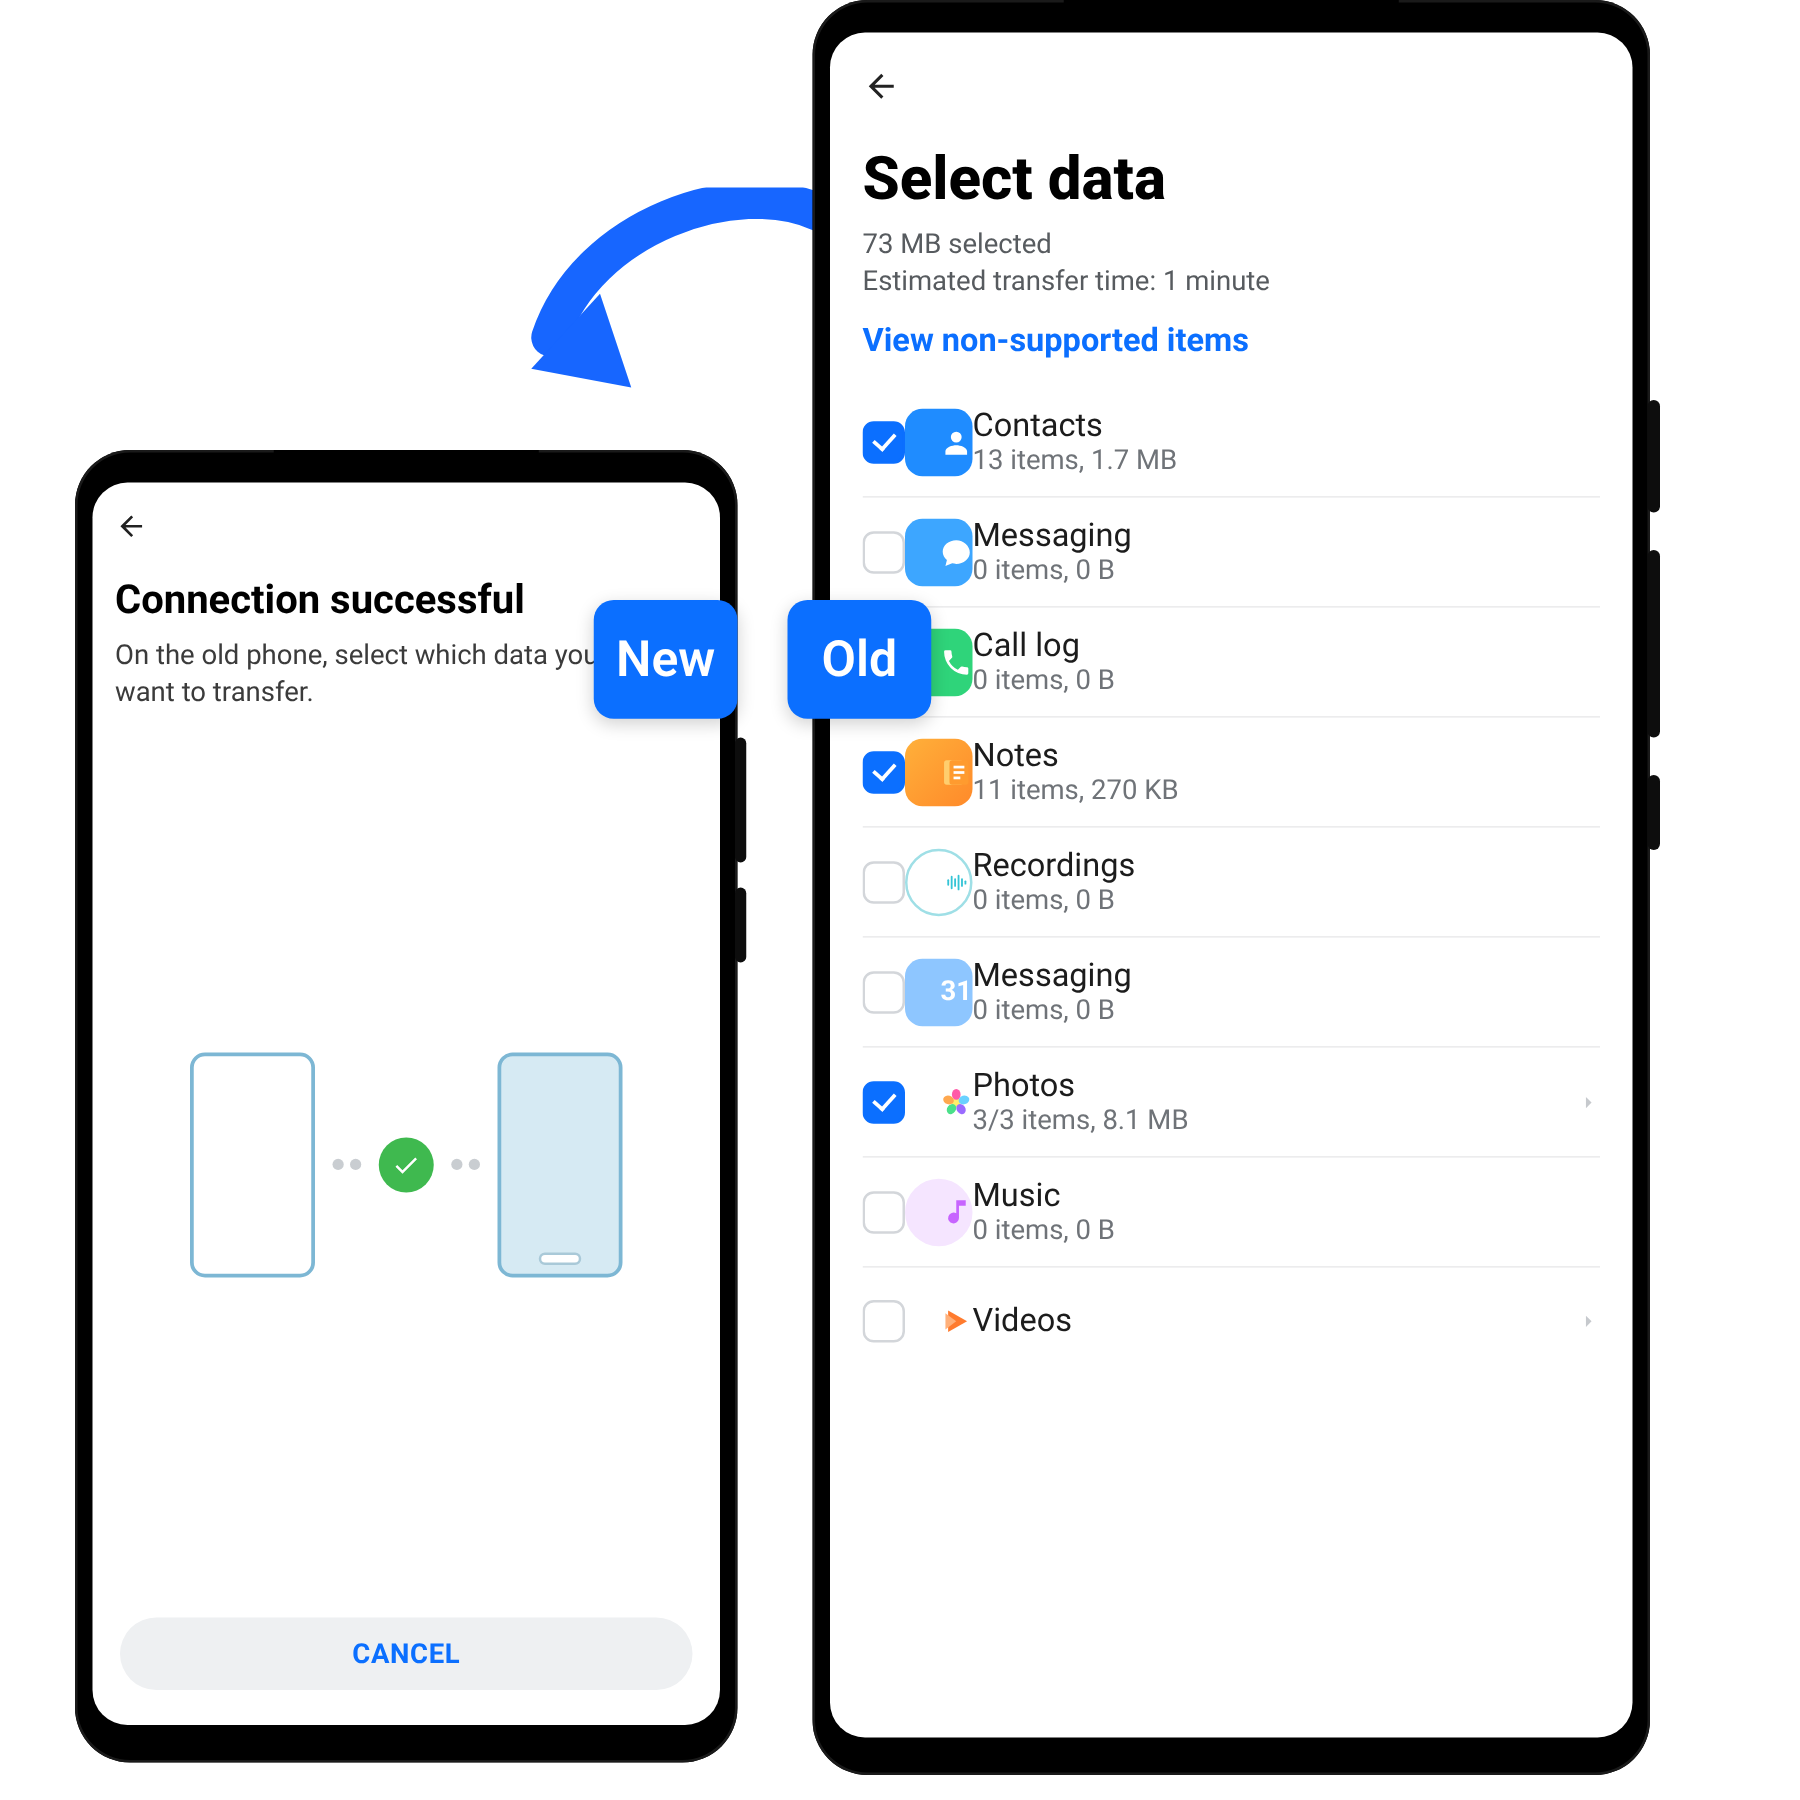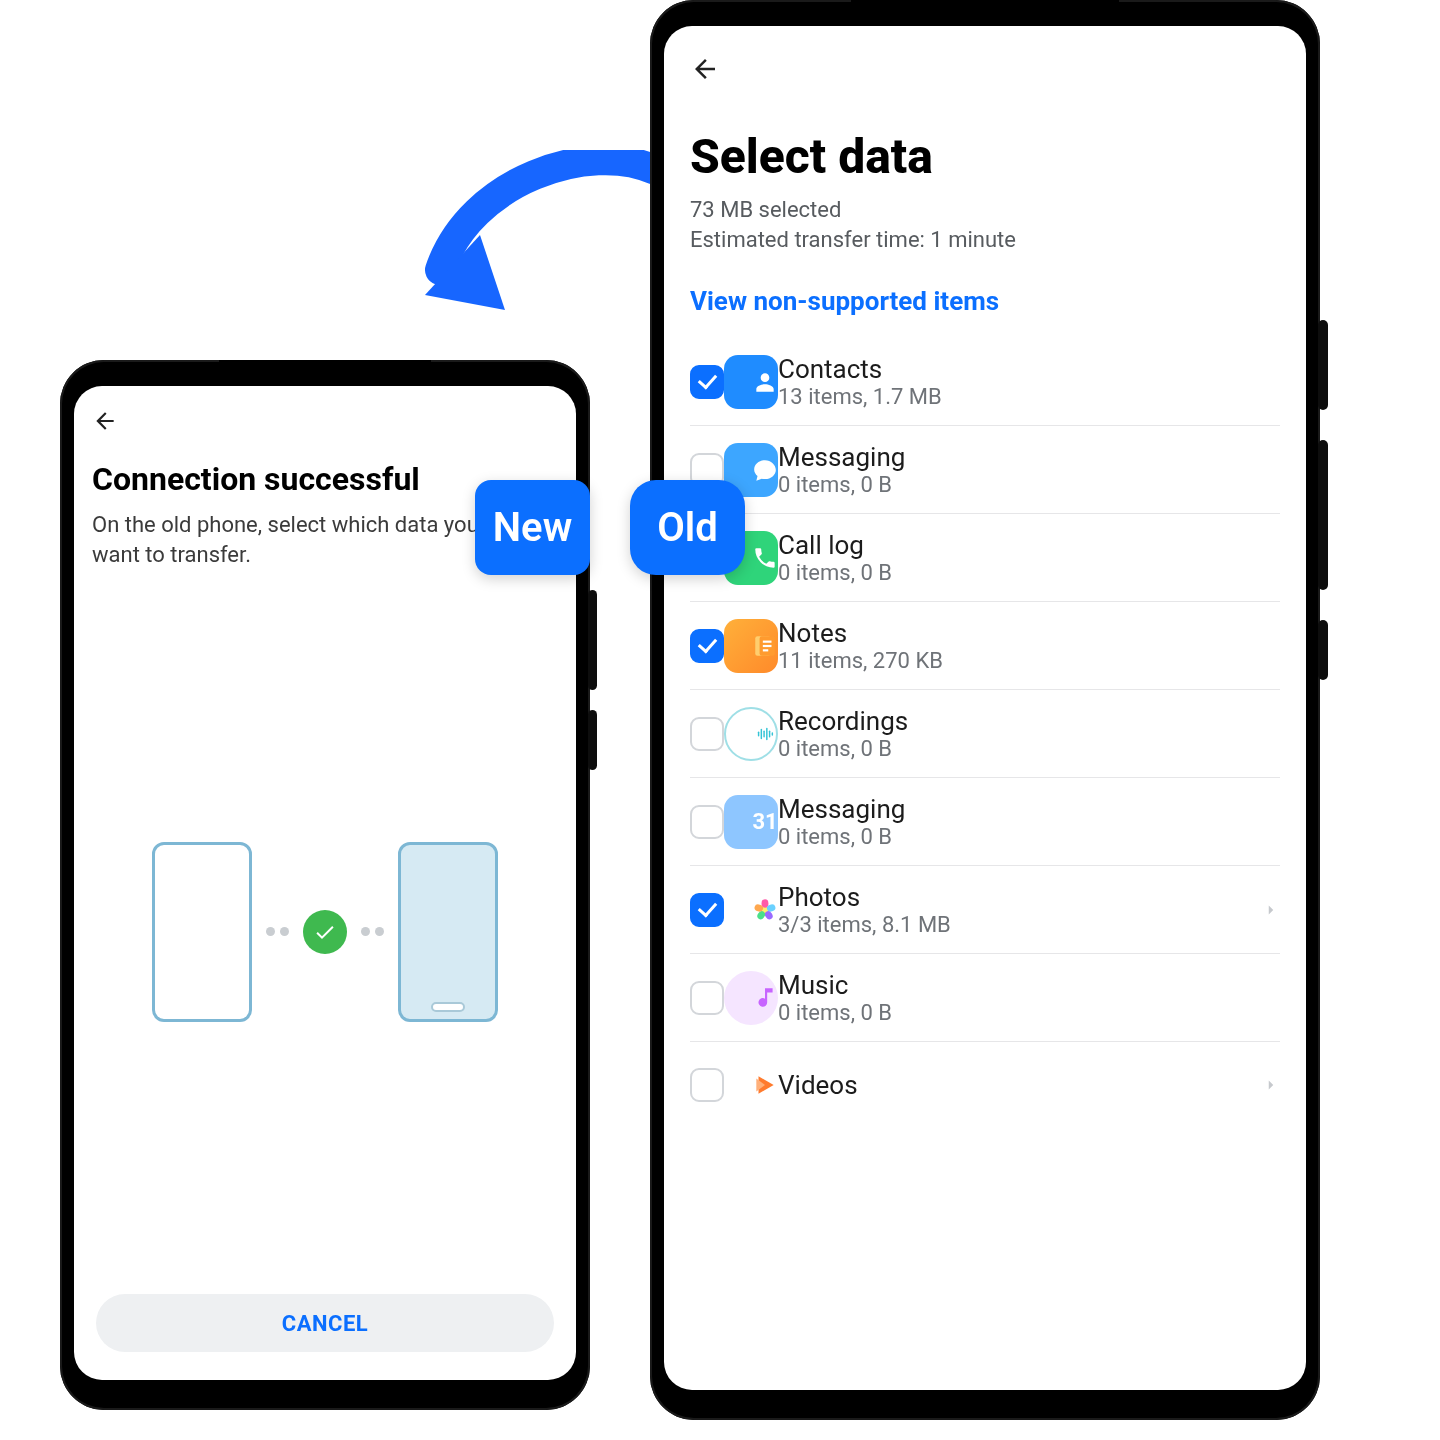--- a/index.html
+++ b/index.html
@@ -62,23 +62,23 @@
   .mini.filled{background:#d6eaf3;border-color:#7db7d4;}
   .mini.filled .home{position:absolute;left:50%;bottom:7px;transform:translateX(-50%);width:34px;height:10px;background:#fff;border-radius:6px;border:2px solid #a9c9d8;}
   .dots{display:flex;align-items:center;gap:5px;}
   .dot{width:9px;height:9px;border-radius:50%;background:#c9cdd1;}
   .ok{width:44px;height:44px;border-radius:50%;background:var(--green);display:flex;align-items:center;justify-content:center;color:#fff;font-size:24px;font-weight:700;}
   .L-bottom{padding:0 22px 28px 22px;}
   .cancel{height:58px;border-radius:30px;background:#eef0f2;color:var(--blue);display:flex;align-items:center;justify-content:center;font-weight:700;font-size:22px;letter-spacing:.5px;cursor:pointer;}
   
   .R-wrap{padding:28px 26px 0 26px;display:flex;flex-direction:column;flex:1;min-height:0;}
   .R-back{font-size:32px;color:#222;cursor:pointer;}
-  .R-title{font-size:48px;font-weight:800;color:#000;margin-top:44px;}
+  .R-title{font-size:48px;font-weight:800;color:#000;margin-top:30px;}
   .R-info{font-size:22px;color:#575b5f;margin-top:10px;line-height:1.35;}
-  .R-link{margin-top:32px;font-size:26px;font-weight:700;color:var(--blue);cursor:pointer;}
+  .R-link{margin-top:18px;font-size:26px;font-weight:700;color:var(--blue);cursor:pointer;}
   .list{margin-top:22px;flex:1;overflow:hidden;display:flex;flex-direction:column;}
   .row{display:flex;align-items:center;padding:16px 0;border-bottom:1px solid var(--line);position:relative;}
   .row:last-child{border-bottom:none;}
   .chk{width:34px;height:34px;border-radius:9px;border:2px solid #d3d6da;display:flex;align-items:center;justify-content:center;flex:none;cursor:pointer;}
   .chk.on{background:var(--blue);border-color:var(--blue);}
   .chk.on::after{content:"";width:14px;height:8px;border:3px solid #fff;border-top:0;border-right:0;transform:rotate(-48deg);margin-top:-4px;}
   .ico{width:54px;height:54px;border-radius:14px;flex:none;display:flex;align-items:center;justify-content:center;padding-left:28px;}
   .txtcol{flex:1;min-width:0;}
   .name{font-size:26px;color:#1c1c1c;}
   .detail{font-size:22px;color:var(--sub);margin-top:0;}
@@ -92,21 +92,21 @@
   .ic-notes{background:linear-gradient(135deg,#ffb03a,#ff8a2a);color:#fff;}
   .ic-rec{background:#fff;border:2px solid #9fdfe6;border-radius:50%;color:#34c4d6;}
   .ic-cal{background:#8ec6ff;color:#fff;font-size:22px;font-weight:700;}
   .ic-photos{background:transparent;}
   .ic-music{background:#f5e5ff;color:#c764ff;border-radius:50%;}
   .ic-videos{background:transparent;color:#ff7b2e;}
   svg{display:block;}
   
   .tag{position:absolute;width:115px;height:95px;border-radius:16px;background:var(--blue);color:#fff;display:flex;align-items:center;justify-content:center;font-size:40px;font-weight:600;box-shadow:0 4px 14px rgba(0,0,0,.18);}
   .tag-new{left:475px;top:480px;}
-  .tag-old{left:630px;top:480px;border-radius:26px;}
+  .tag-old{left:630px;top:480px;}
   
   .flow-arrow{position:absolute;left:410px;top:150px;}
 </style>
 </head>
 <body>
 
 <svg class="flow-arrow" width="260" height="210" viewBox="0 0 260 210">
   <defs>
     <marker id="ah" markerWidth="14" markerHeight="14" refX="5" refY="5" orient="auto">
       <path d="M0,0 L10,5 L0,10 Z" fill="#1766ff"></path>

